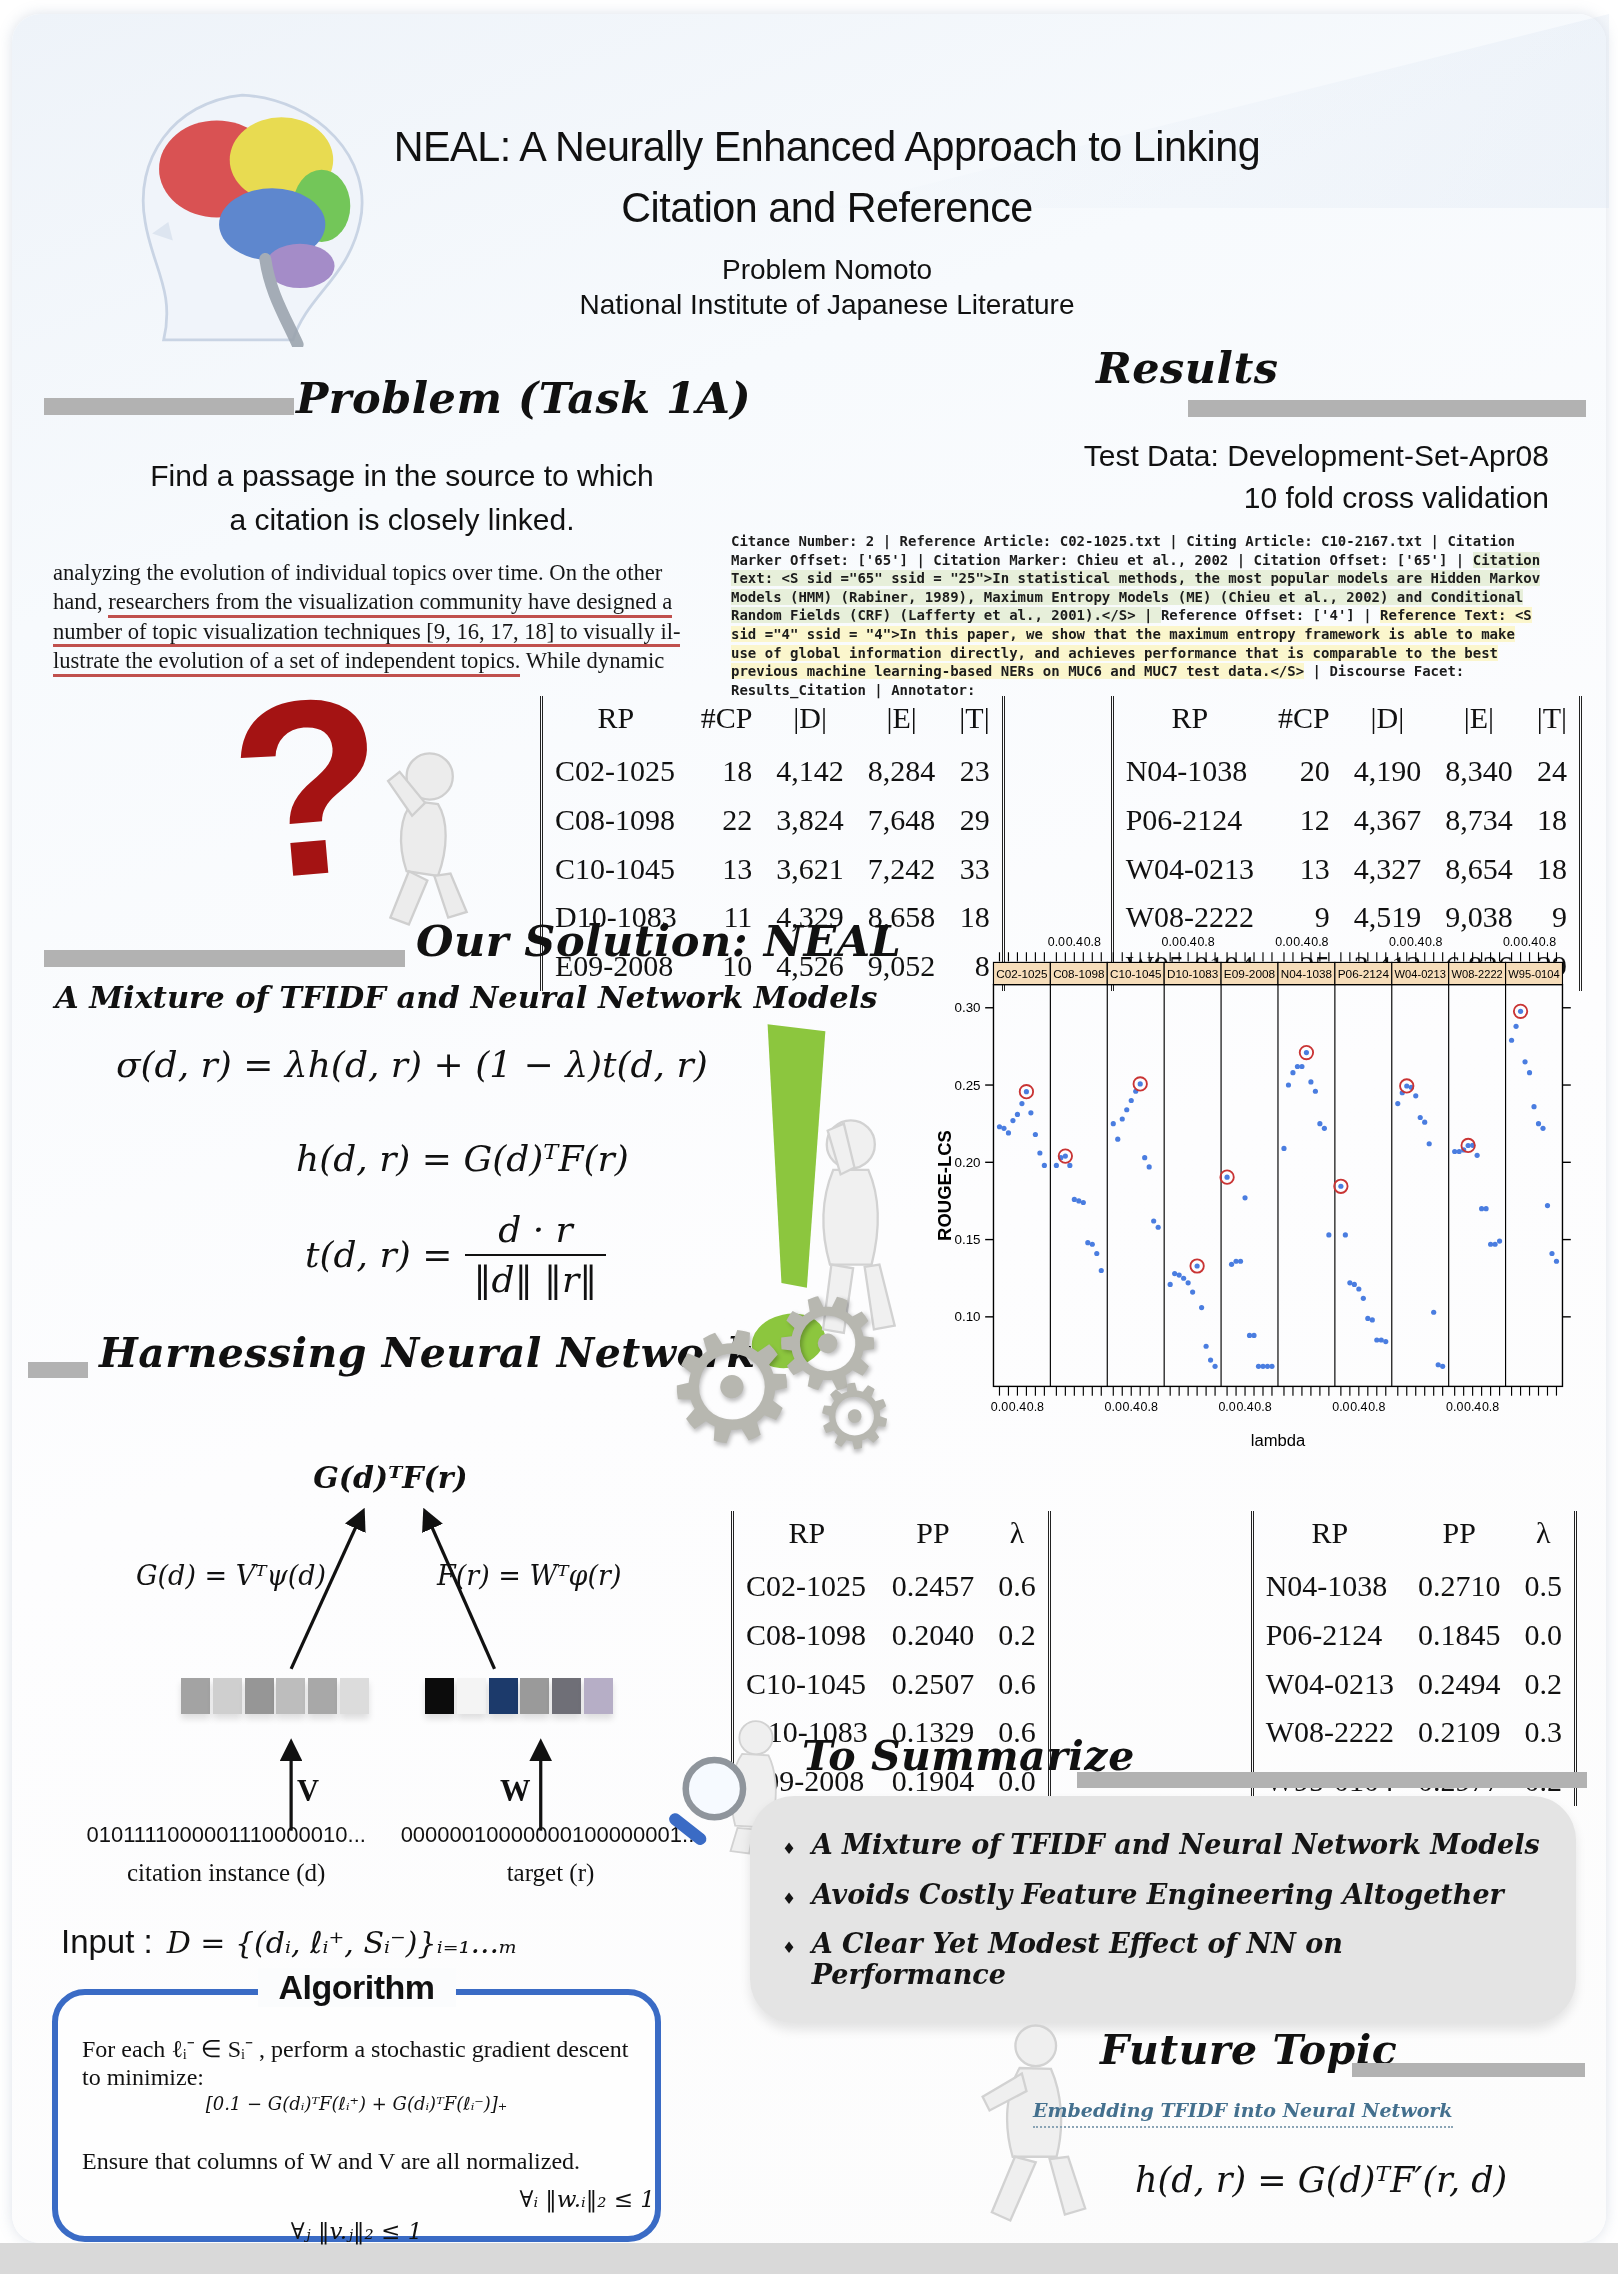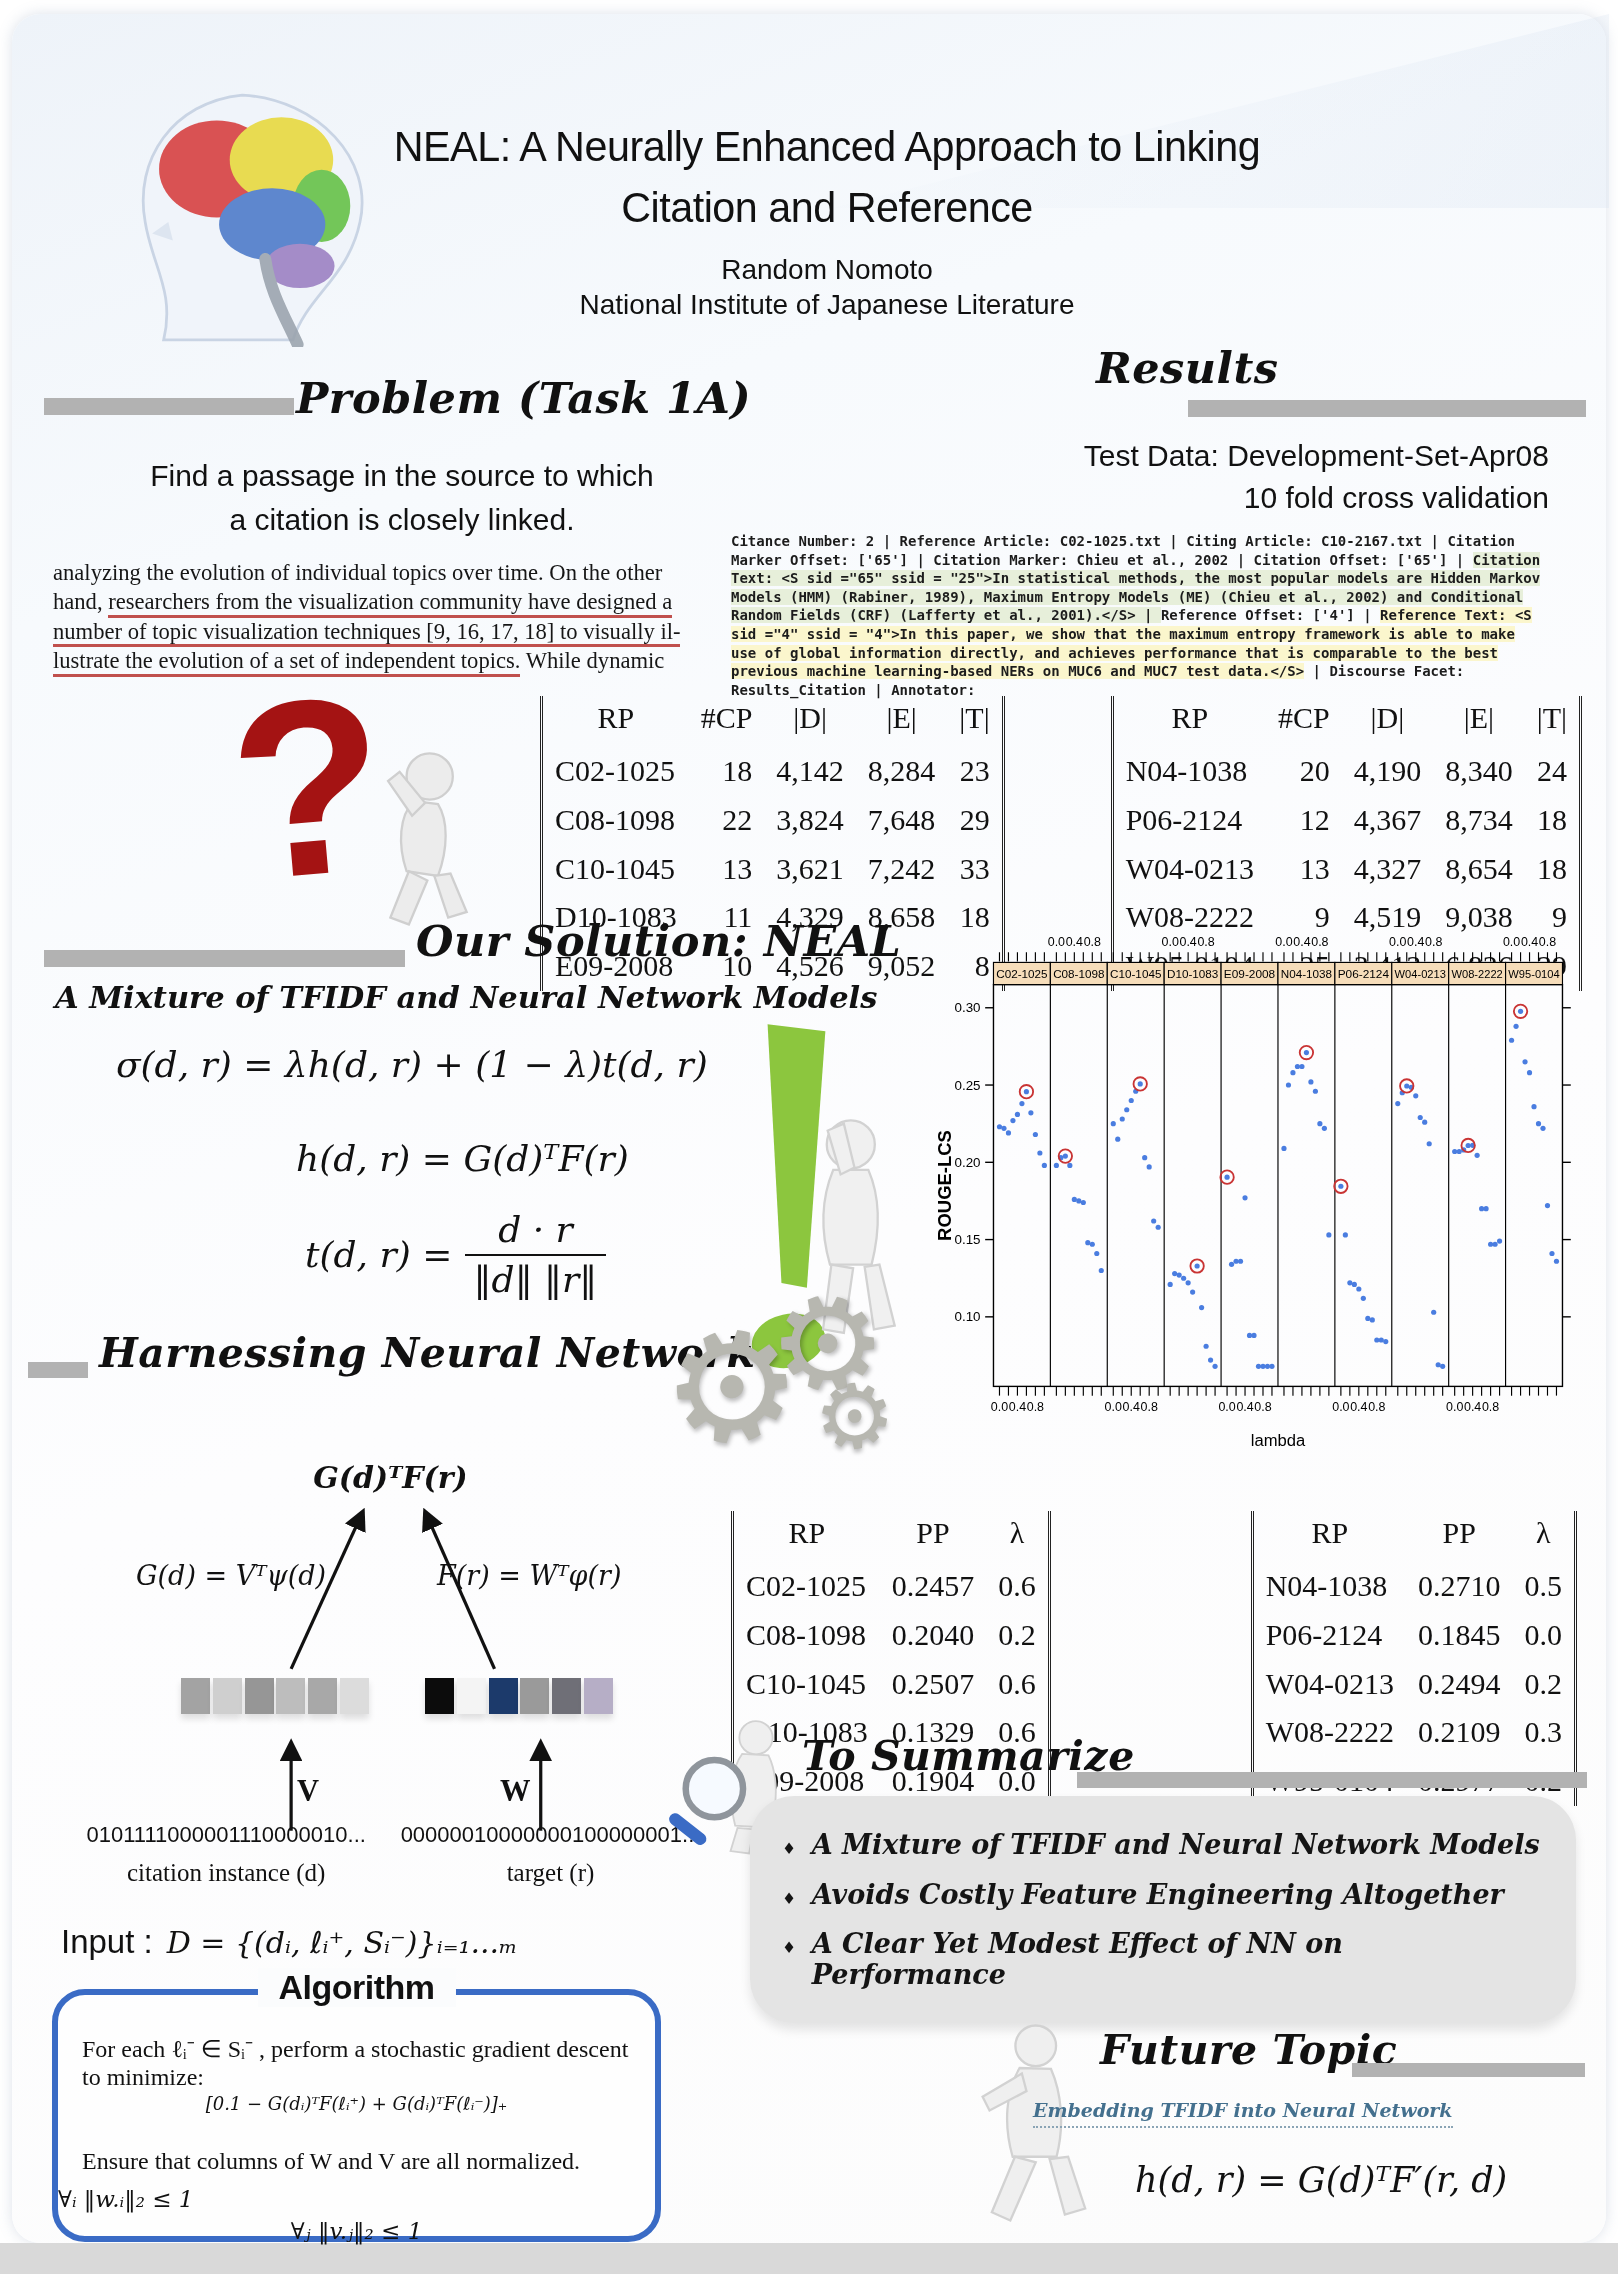--- a/index.html
+++ b/index.html
@@ -87,21 +87,21 @@
   .input-line{left:61px;top:1923px;font-size:33px;display:flex;align-items:baseline;gap:14px;}
   .input-line .formula{font-size:30px;}
 
   .algo-box{left:52px;top:1989px;width:609px;height:253px;border:6px solid #3a6bc5;border-radius:33px;
             background:rgba(255,255,255,.65);box-sizing:border-box;}
   .algo-title{position:absolute;top:-27px;left:50%;transform:translateX(-50%);background:#fbfcfd;
               padding:0 21px;font-size:34px;font-weight:700;letter-spacing:-0.5px;}
   .algo-l1{position:absolute;left:24px;top:36px;width:550px;font-size:24px;font-family:"Liberation Serif",serif;}
   .algo-obj{position:absolute;left:0;right:0;top:98px;text-align:center;font-size:18px;}
   .algo-l2{position:absolute;left:24px;top:153px;width:550px;font-size:24px;font-family:"Liberation Serif",serif;}
-  .algo-c1{position:absolute;left:0;right:0;top:191px;text-align:left;font-size:23px;}
+  .algo-c1{position:absolute;left:0;right:0;top:191px;text-align:right;font-size:23px;}
   .algo-c2{position:absolute;left:0;right:0;top:223px;text-align:center;font-size:23px;}
 
   .future-head-text{left:1100px;top:2026px;font-size:41px;}
   .future-bar{left:1352px;top:2063px;width:233px;height:14px;}
   .future-sub{left:1033px;top:2099px;font-size:19px;font-weight:700;font-style:italic;
               font-family:"DejaVu Serif",serif;color:#44708e;border-bottom:2.3px dotted #8aa4b5;padding-bottom:4.6px;}
   .future-formula{left:1135px;top:2160px;font-size:35px;}
 
   svg text{font-family:"Liberation Sans",sans-serif;}
 </style>
@@ -122,21 +122,21 @@
       <ellipse cx="482" cy="285" rx="62" ry="78" fill="#62c043"></ellipse>
       <ellipse cx="375" cy="325" rx="115" ry="78" fill="#4a78c8"></ellipse>
       <ellipse cx="435" cy="415" rx="75" ry="48" fill="#9a7ec2"></ellipse>
       <path d="M360 400 C370 470 400 520 430 585" stroke="#9aa3ad" stroke-width="26" fill="none" stroke-linecap="round"></path>
     </g>
   </svg>
 
   <div class="abs title-wrap">
     <div class="title-line sans">NEAL: A Neurally Enhanced Approach to Linking</div>
     <div class="title-line sans">Citation and Reference</div>
-    <div class="author sans">Random Nomoto</div>
+    <div class="author sans">Problem Nomoto</div>
     <div class="affil sans">National Institute of Japanese Literature</div>
   </div>
 
   <div class="abs bar problem-bar"></div>
   <div class="abs script-head problem-head-text">Problem (Task 1A)</div>
   <div class="abs find-passage sans">
     <div>Find a passage in the source to which</div>
     <div>a citation is closely linked.</div>
   </div>
   <div class="abs excerpt serif">

